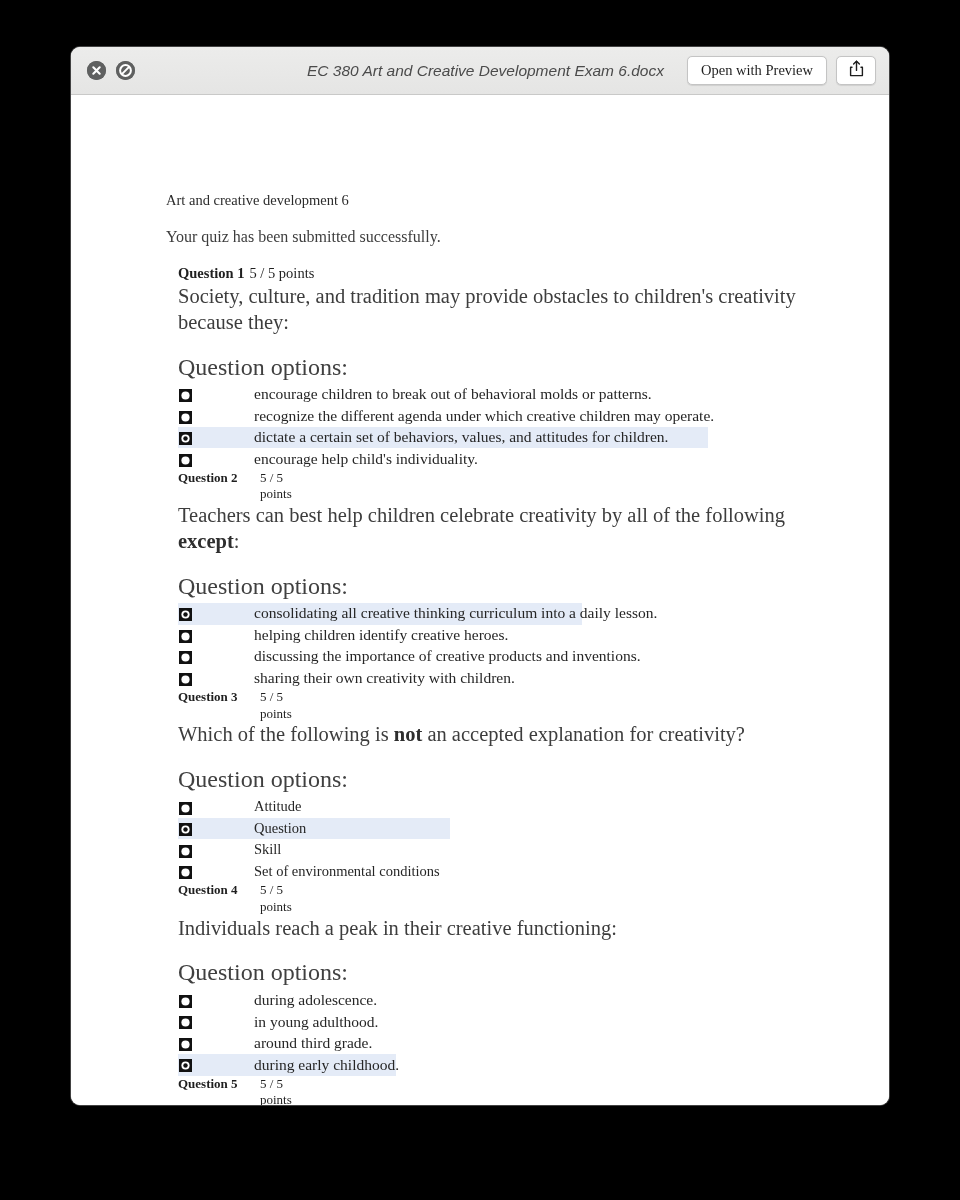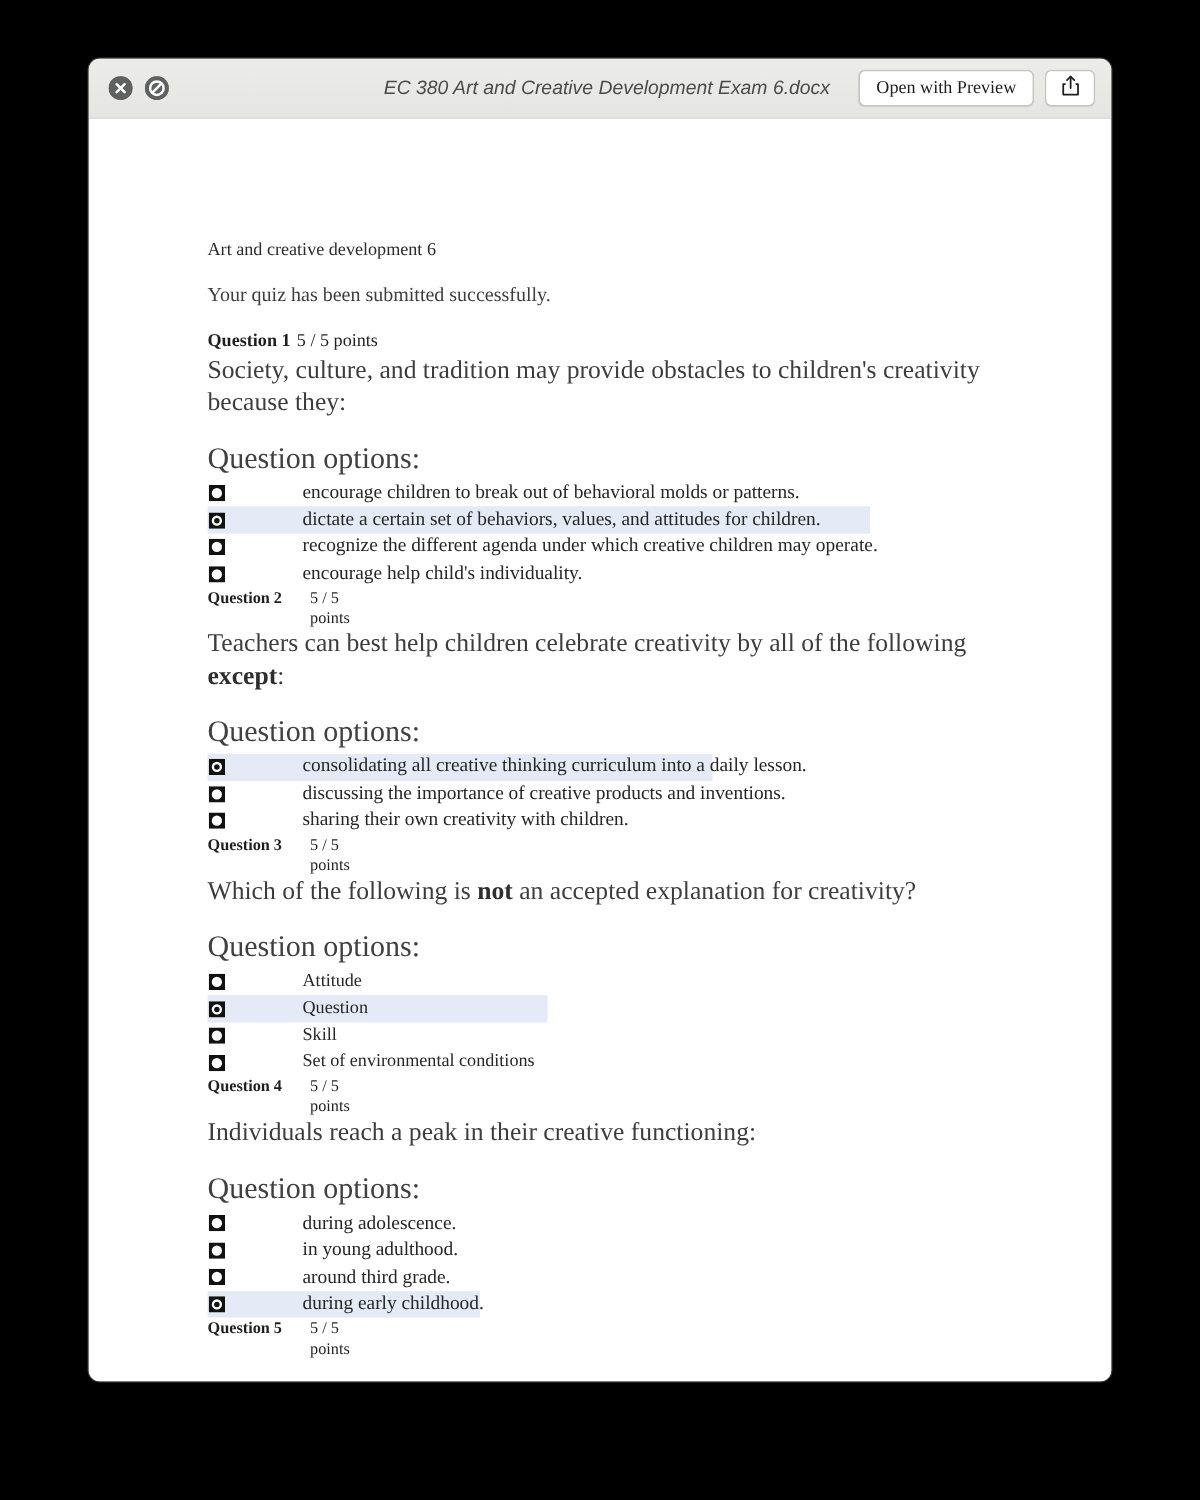--- a/index.html
+++ b/index.html
@@ -107,21 +107,21 @@
     line-height: 1.25;
     margin: 0 0 18px 0;
   }
   .doc-intro {
     font-size: 16px;
     color: #3d3d3d;
     line-height: 1.25;
     margin: 0 0 17px 0;
   }
 
-  .q-block { margin: 0 0 0 0; }
+  .q-block { margin: 0 0 0 12px; }
 
   
   .q-head-inline {
     font-size: 14.5px;
     color: #1f1f1f;
     line-height: 1.3;
     margin: 0 0 1px 0;
     white-space: nowrap;
   }
   .q-head-inline .qnum { font-weight: bold; }
@@ -250,40 +250,40 @@
           <li class="opt-row">
             <span class="radio">
               <svg width="13" height="13" viewBox="0 0 13 13">
                   <rect x="0" y="0" width="13" height="13" fill="#111"></rect>
                   <circle cx="6.5" cy="6.5" r="4.1" fill="#fff"></circle>
                 </svg>
             </span>
             <span class="spacer"></span>
             <span class="opt-text">encourage children to break out of behavioral molds or patterns.</span>
           </li>
+          <li class="opt-row">
+            <span class="radio">
+              <svg width="13" height="13" viewBox="0 0 13 13">
+                  <rect x="0" y="0" width="13" height="13" fill="#111"></rect>
+                  <circle cx="6.5" cy="6.5" r="4.1" fill="#fff"></circle>
+                </svg>
+            </span>
+            <span class="spacer"></span>
+            <span class="opt-text">recognize the different agenda under which creative children may operate.</span>
+          </li>
           <li class="opt-row sel w1">
             <span class="radio">
               <svg width="13" height="13" viewBox="0 0 13 13">
                   <rect x="0" y="0" width="13" height="13" fill="#111"></rect>
                   <circle cx="6.5" cy="6.5" r="4.1" fill="#fff"></circle>
                   <circle cx="6.5" cy="6.5" r="2.2" fill="#111"></circle>
                 </svg>
             </span>
             <span class="spacer"></span>
             <span class="opt-text">dictate a certain set of behaviors, values, and attitudes for children.</span>
-          </li>
-          <li class="opt-row">
-            <span class="radio">
-              <svg width="13" height="13" viewBox="0 0 13 13">
-                  <rect x="0" y="0" width="13" height="13" fill="#111"></rect>
-                  <circle cx="6.5" cy="6.5" r="4.1" fill="#fff"></circle>
-                </svg>
-            </span>
-            <span class="spacer"></span>
-            <span class="opt-text">recognize the different agenda under which creative children may operate.</span>
           </li>
           <li class="opt-row">
             <span class="radio">
               <svg width="13" height="13" viewBox="0 0 13 13">
                   <rect x="0" y="0" width="13" height="13" fill="#111"></rect>
                   <circle cx="6.5" cy="6.5" r="4.1" fill="#fff"></circle>
                 </svg>
             </span>
             <span class="spacer"></span>
             <span class="opt-text">encourage help child's individuality.</span>
@@ -311,20 +311,30 @@
             <span class="opt-text">consolidating all creative thinking curriculum into a daily lesson.</span>
           </li>
           <li class="opt-row">
             <span class="radio">
               <svg width="13" height="13" viewBox="0 0 13 13">
                   <rect x="0" y="0" width="13" height="13" fill="#111"></rect>
                   <circle cx="6.5" cy="6.5" r="4.1" fill="#fff"></circle>
                 </svg>
             </span>
             <span class="spacer"></span>
+            <span class="opt-text">helping children identify creative heroes.</span>
+          </li>
+          <li class="opt-row">
+            <span class="radio">
+              <svg width="13" height="13" viewBox="0 0 13 13">
+                  <rect x="0" y="0" width="13" height="13" fill="#111"></rect>
+                  <circle cx="6.5" cy="6.5" r="4.1" fill="#fff"></circle>
+                </svg>
+            </span>
+            <span class="spacer"></span>
             <span class="opt-text">discussing the importance of creative products and inventions.</span>
           </li>
           <li class="opt-row">
             <span class="radio">
               <svg width="13" height="13" viewBox="0 0 13 13">
                   <rect x="0" y="0" width="13" height="13" fill="#111"></rect>
                   <circle cx="6.5" cy="6.5" r="4.1" fill="#fff"></circle>
                 </svg>
             </span>
             <span class="spacer"></span>

